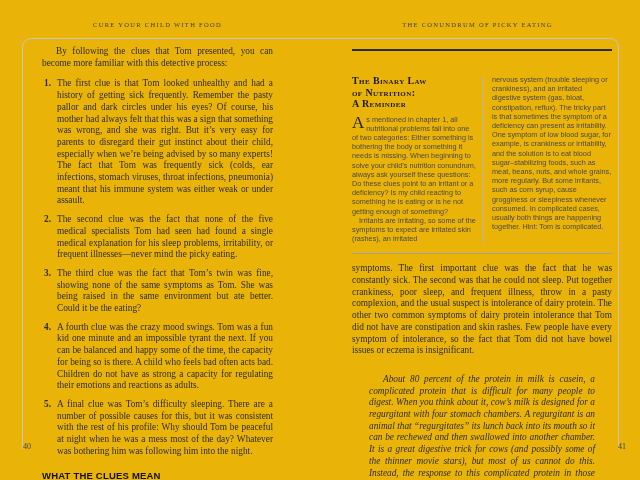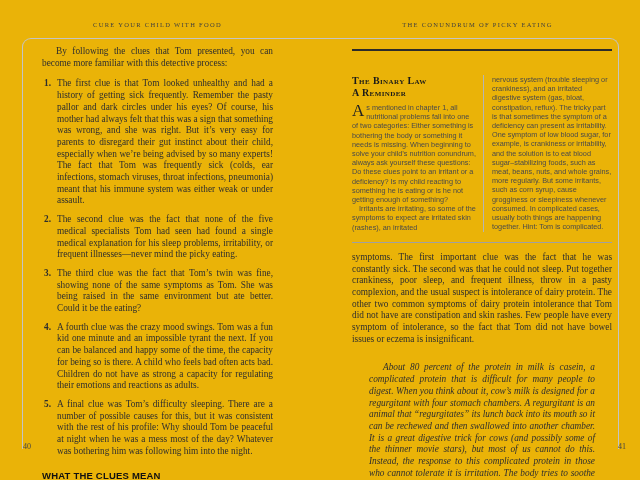--- a/index.html
+++ b/index.html
@@ -82,20 +82,21 @@
   </div>
 
   <div class="pagenum pagenum-left">40</div>
 
   <div class="right-col">
 
     <div class="sidebar">
       <div class="sb-col1">
         <div class="sb-title">
           <span>The Binary Law</span>
+          <span>of Nutrition:</span>
           <span>A Reminder</span>
         </div>
         <div class="sb-text">
           <p class="sb-p"><span class="dropcap">A</span><span>s mentioned in chapter 1, all nutritional problems fall into one of two categories: Either something is bothering the body or something it needs is missing. When beginning to solve your child’s nutrition conundrum, always ask yourself these questions: Do these clues point to an irritant or a deficiency? Is my child reacting to something he is eating or is he not getting enough of something?</span></p>
           <p class="sb-p sb-p2">Irritants are irritating, so some of the symptoms to expect are irritated skin (rashes), an irritated</p>
         </div>
       </div>
       <div class="sb-col2 sb-text">nervous system (trouble sleeping or crankiness), and an irritated digestive system (gas, bloat, constipation, reflux). The tricky part is that sometimes the symptom of a deficiency can present as irritability. One symptom of low blood sugar, for example, is crankiness or irritability, and the solution is to eat blood sugar–stabilizing foods, such as meat, beans, nuts, and whole grains, more regularly. But some irritants, such as corn syrup, cause grogginess or sleepiness whenever consumed. In complicated cases, usually both things are happening together. Hint: Tom is complicated.</div>
     </div>
 

